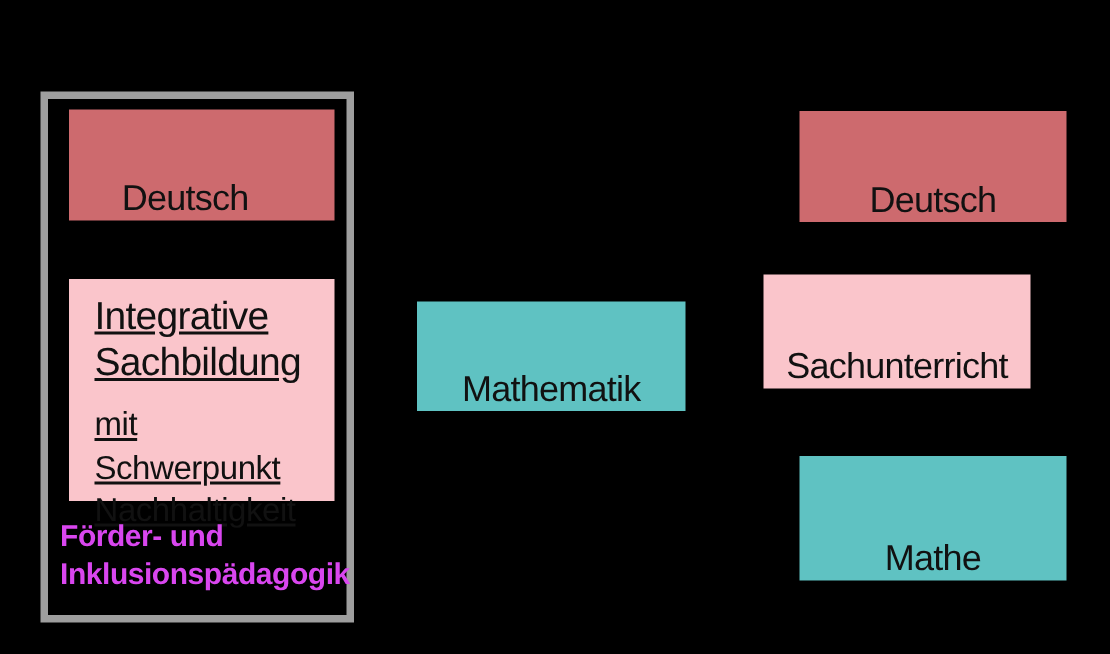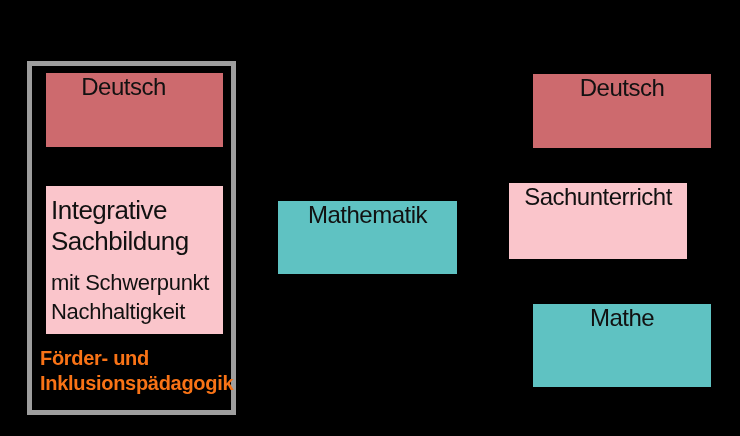--- a/index.html
+++ b/index.html
@@ -20,36 +20,36 @@
 
   .group-frame {
     left: 27px; top: 61px;
     width: 209px; height: 354px;
     border: 5px solid #9e9e9e;
     background: transparent;
   }
 
   .subject-box {
     display: flex;
-    align-items: flex-start;
+    align-items: flex-end;
     justify-content: center;
     text-align: center;
   }
   .box-label {
     font-size: 24px;
     letter-spacing: -0.5px;
     white-space: nowrap;
   }
 
   .bg-red  { background: #cd6a6e; }
   .bg-pink { background: #fac5cb; }
   .bg-teal { background: #5fc2c2; }
 
   .box-deutsch-left  { left: 46px;  top: 73px;  width: 177px; height: 74px; padding-right: 22px; }
-  .box-sachbildung   { left: 46px;  top: 186px; width: 177px; height: 148px; padding: 9px 8px 0 5px; }
+  .box-sachbildung   { left: 46px;  top: 186px; width: 177px; height: 148px; padding: 9px 8px 0 17px; text-decoration: underline; }
   .box-mathematik    { left: 278px; top: 201px; width: 179px; height: 73px; }
   .box-deutsch-right { left: 533px; top: 74px;  width: 178px; height: 74px; }
   .box-sachunterricht{ left: 509px; top: 183px; width: 178px; height: 76px; }
   .box-mathe         { left: 533px; top: 304px; width: 178px; height: 83px; }
 
   .sachbildung-title {
     font-size: 26px;
     line-height: 1.18;
     letter-spacing: -0.5px;
     white-space: pre-line;
@@ -62,21 +62,21 @@
     white-space: pre-line;
   }
 
   .group-label {
     left: 40px; top: 346px;
     width: 190px;
     font-size: 20px;
     font-weight: bold;
     line-height: 1.27;
     letter-spacing: -0.3px;
-    color: #f97316;
+    color: #d946ef;
     white-space: pre-line;
   }
 </style>
 </head>
 <body>
 
 <div class="stage">
 
   <div class="abs group-frame"></div>
 

